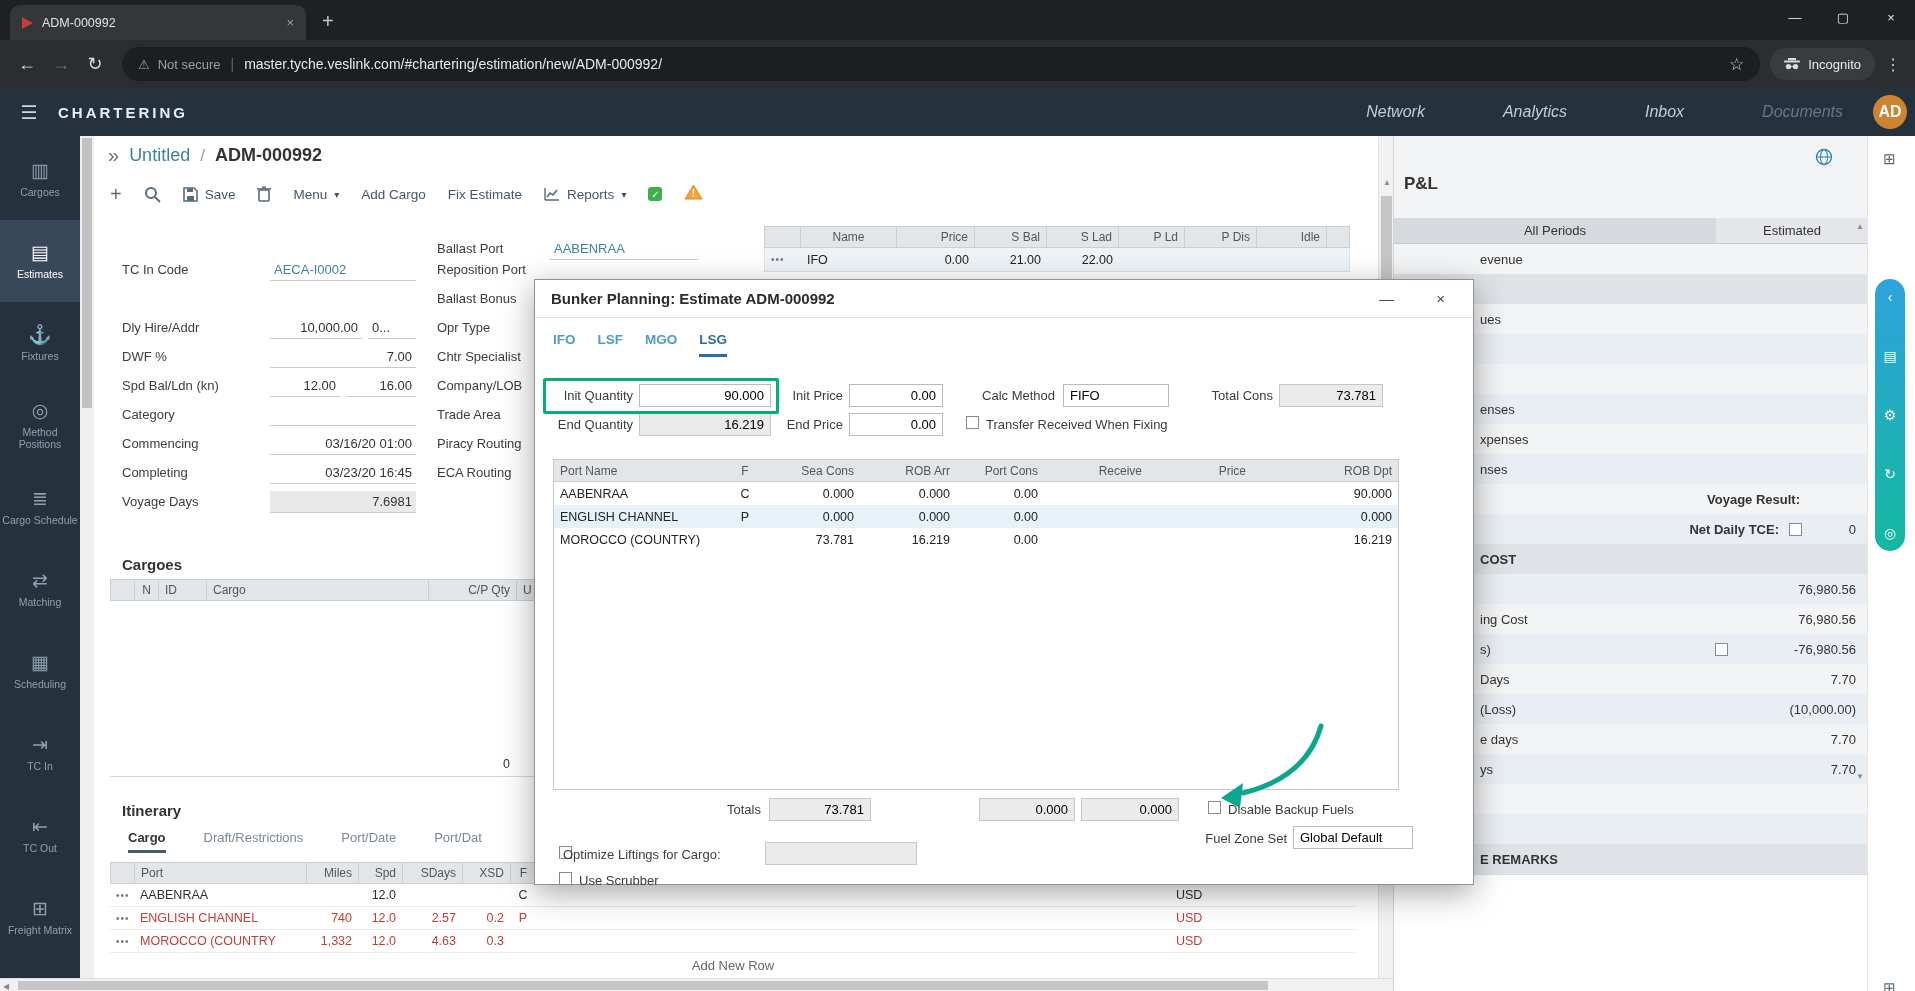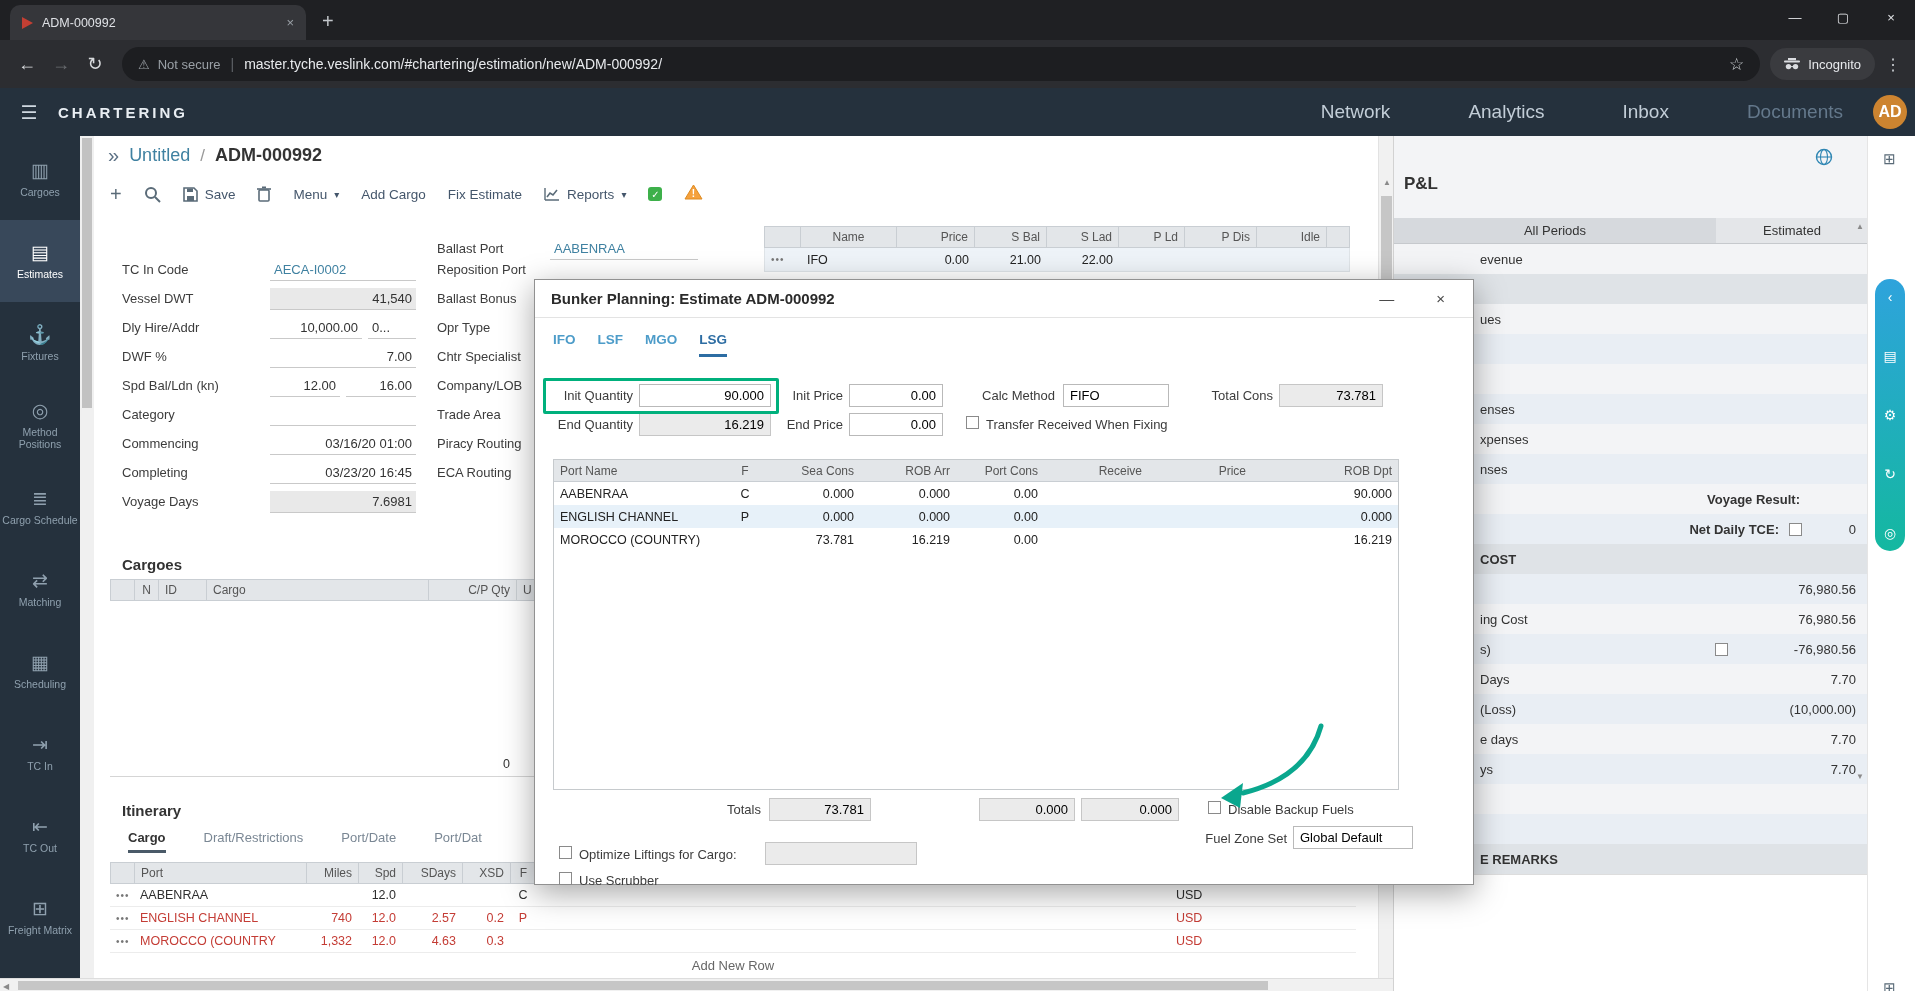--- a/index.html
+++ b/index.html
@@ -23,21 +23,21 @@
   .urlsep { color:#5f6368; font-size:14px; }
   .urltxt { color:#e8eaed; font-size:14px; }
   .star { margin-left:auto; color:#cdd1d5; font-size:17px; }
   .incog { height:32px; background:#3a3b3f; border-radius:16px; display:flex; align-items:center; gap:8px; padding:0 14px; color:#e8eaed; font-size:13px; margin-right:6px; }
   .mdots { color:#cdd1d5; font-size:16px; margin:0 4px; }
 
   
   .appbar { position:absolute; left:0; top:88px; width:100%; height:48px; background:#25313d; display:flex; align-items:center; color:#e7edf2; }
   .burger { width:58px; text-align:center; font-size:19px; color:#cfd8e0; }
   .brand { font-size:15px; font-weight:bold; letter-spacing:3px; color:#e9eef3; }
-  .appnav { margin-left:auto; display:flex; align-items:flex-start; gap:78px; font-size:19px; color:#c2cdd7; margin-right:30px; }
+  .appnav { margin-left:auto; display:flex; align-items:flex-start; gap:78px; font-size:16px; color:#c2cdd7; margin-right:30px;font-style:italic; }
   .appnav .dim { color:#64788b; }
   .avatar { width:34px; height:34px; border-radius:50%; background:#cd8430; color:#fff; font-weight:bold; font-size:16px; display:flex; align-items:center; justify-content:center; margin-right:8px; }
 
   
   .sidebar { position:absolute; left:0; top:136px; width:80px; height:842px; background:#25313d; padding-top:2px; }
   .sbitem { height:82px; display:flex; flex-direction:column; align-items:center; justify-content:center; gap:5px; color:#8fa0ae; font-size:10.5px; text-align:center; line-height:1.15; padding:2px; }
   .sbitem.active { background:#38485a; color:#fff; }
   .sbic { font-size:19px; }
   .sbsb { position:absolute; left:80px; top:136px; width:14px; height:842px; background:#f0f0f0; }
   .sbthumb { position:absolute; left:2px; top:2px; width:10px; height:270px; background:#c2c2c2; }
@@ -288,24 +288,20 @@
       <span><svg width="19" height="16" viewBox="0 0 19 16">
             <path d="M9.5 1 L18 15 H1 Z" fill="#f5a13d" stroke="#de8b22"></path>
             <text x="9.5" y="13" text-anchor="middle" font-size="10" font-weight="bold" fill="#fff">!</text>
           </svg></span>
     </div>
 
     <div class="frow" style="left:28px;top:119px;width:294px">
         <span class="flab" style="width:148px">TC In Code</span>
         <span class="fval link" style="width:146px">AECA-I0002</span>
       </div>
-    <div class="frow" style="left:28px;top:148px;width:294px">
-        <span class="flab" style="width:148px">Vessel DWT</span>
-        <span class="fval ro num" style="width:146px">41,540</span>
-      </div>
     <div class="frow" style="left:28px;top:177px;width:294px">
         <span class="flab" style="width:148px">Dly Hire/Addr</span>
         <span class="fval num" style="width:92px">10,000.00</span>
         <span class="fval" style="width:48px;margin-left:6px">0...</span>
       </div>
     <div class="frow" style="left:28px;top:206px;width:294px">
         <span class="flab" style="width:148px">DWF %</span>
         <span class="fval num" style="width:146px">7.00</span>
       </div>
     <div class="frow" style="left:28px;top:235px;width:294px">
@@ -661,21 +657,21 @@
     <span class="mlabel r" style="left:150px;top:522px;width:76px">Totals</span>
     <span class="minput ro r" style="left:234px;top:518px;width:102px">73.781</span>
     <span class="minput ro r" style="left:444px;top:518px;width:96px">0.000</span>
     <span class="minput ro r" style="left:546px;top:518px;width:98px">0.000</span>
     <span class="cb" style="position:absolute;left:673px;top:521px"></span>
     <span class="mlabel" style="left:693px;top:522px">Disable Backup Fuels</span>
     <span class="mlabel r" style="left:658px;top:551px;width:94px">Fuel Zone Set</span>
     <span class="minput" style="left:758px;top:546px;width:120px">Global Default</span>
 
     <span class="cb" style="position:absolute;left:24px;top:566px"></span>
-    <span class="mlabel" style="left:44px;top:567px">Optimize Liftings for Cargo:</span>
+    <span class="mlabel" style="left:28px;top:567px">Optimize Liftings for Cargo:</span>
     <span class="minput ro" style="left:230px;top:562px;width:152px"></span>
     <span class="cb" style="position:absolute;left:24px;top:592px"></span>
     <span class="mlabel" style="left:44px;top:593px">Use Scrubber</span>
 
     <div class="annq"></div>
     <svg class="annarrow" viewBox="0 0 940 606">
       <path d="M 786 446 C 776 482 748 503 708 513" fill="none" stroke="#0aa78e" stroke-width="5" stroke-linecap="round"></path>
       <polygon points="686,518 708,503 705,528" fill="#0aa78e"></polygon>
     </svg>
   </div>

